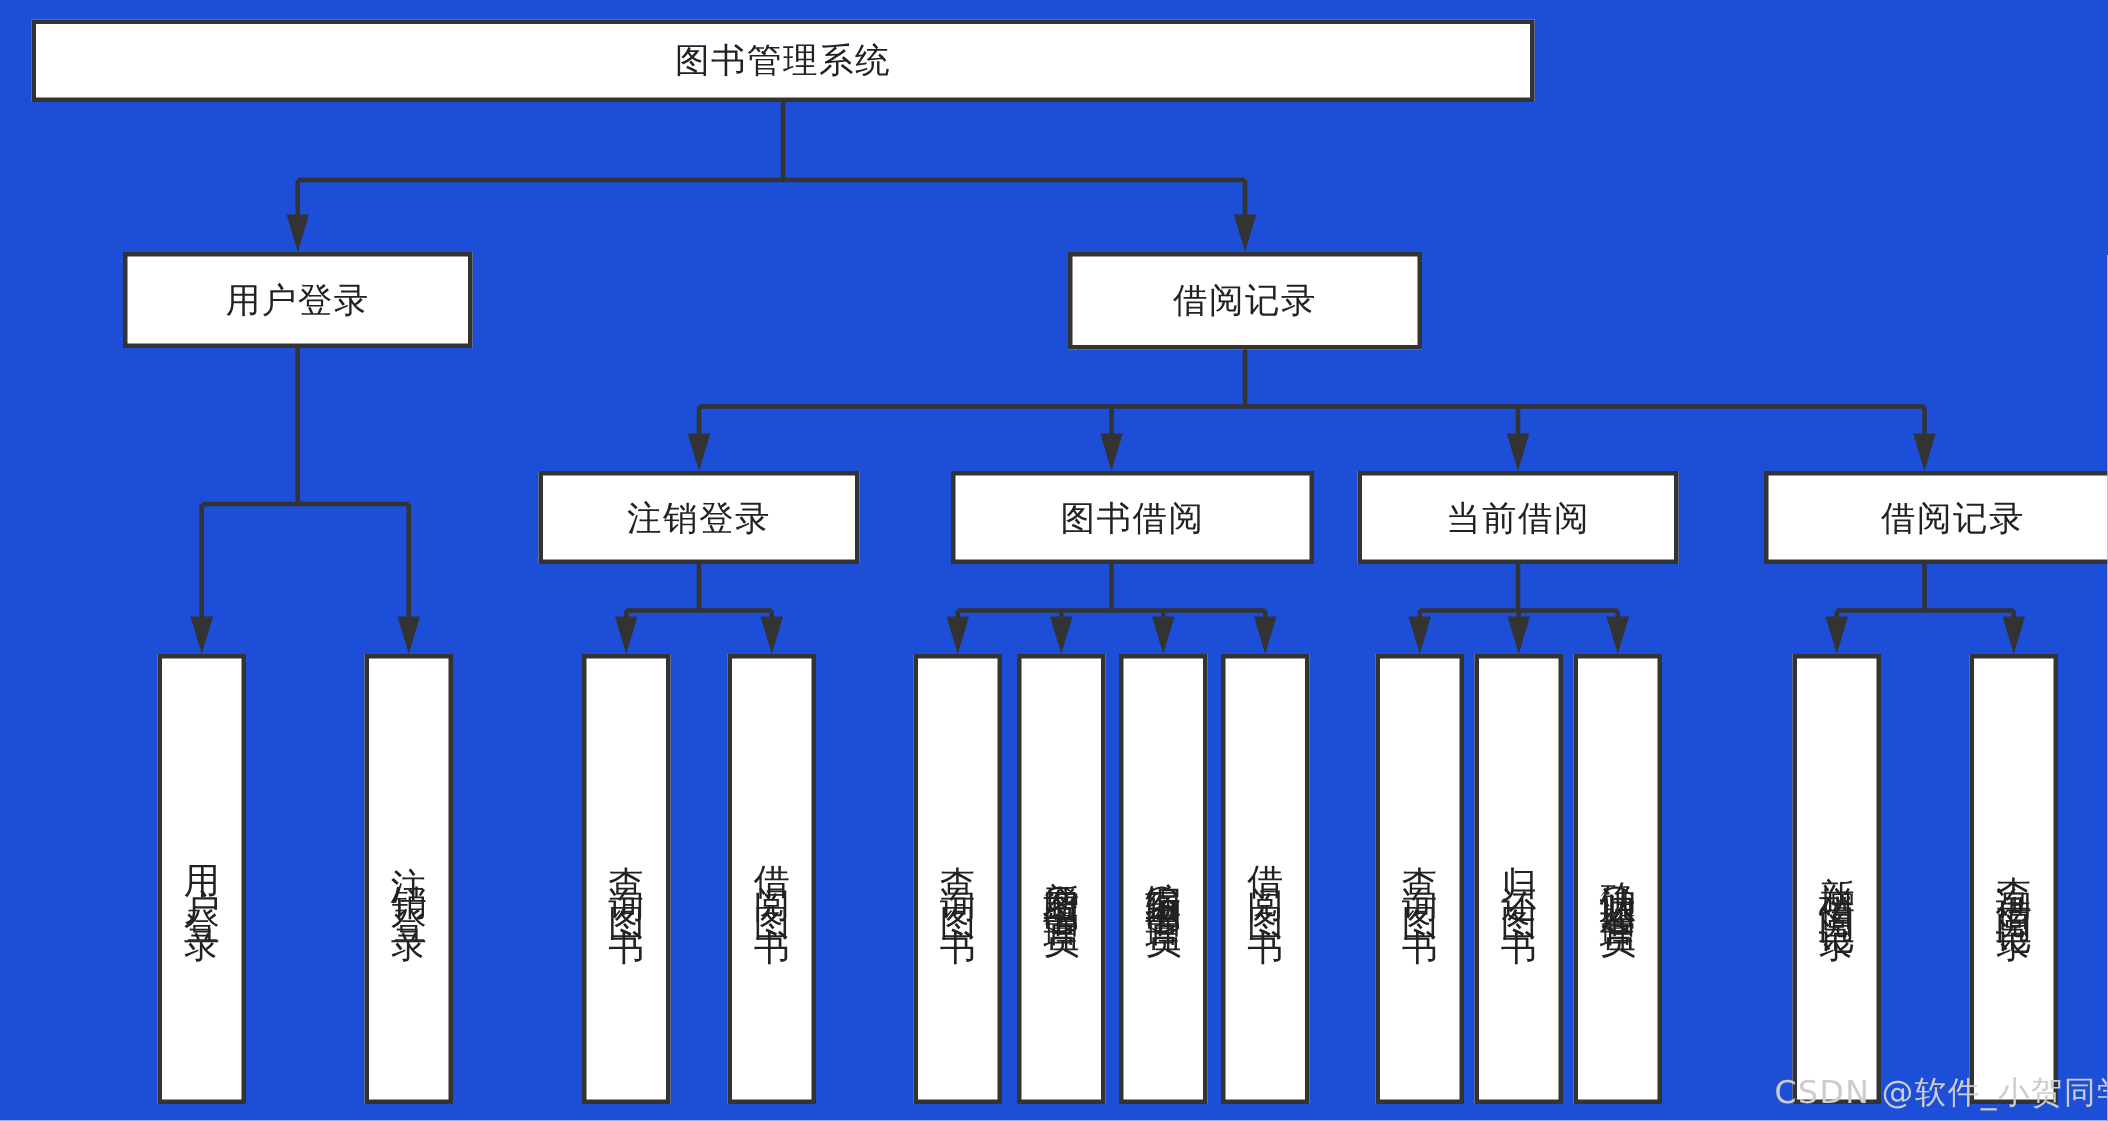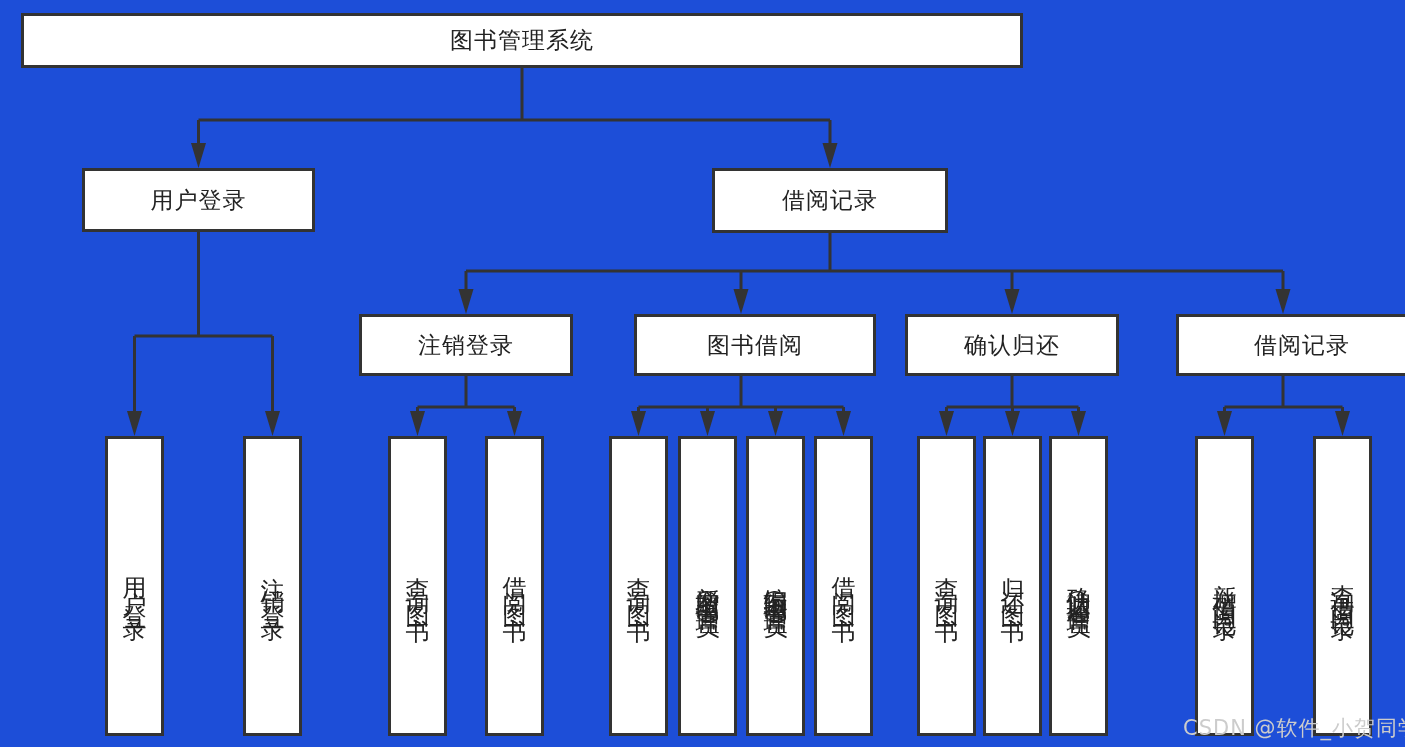--- a/index.html
+++ b/index.html
@@ -46,21 +46,21 @@
     <span class="lbl">借阅记录</span>
   </div>
 
   <div class="node" style="left:359px;top:314px;width:214px;height:62px">
     <span class="lbl">注销登录</span>
   </div>
   <div class="node" style="left:634px;top:314px;width:242px;height:62px">
     <span class="lbl">图书借阅</span>
   </div>
   <div class="node" style="left:905px;top:314px;width:214px;height:62px">
-    <span class="lbl">确认归还</span>
+    <span class="lbl">当前借阅</span>
   </div>
   <div class="node" style="left:1176px;top:314px;width:252px;height:62px">
     <span class="lbl">借阅记录</span>
   </div>
 
   <div class="leaf" style="left:105px">
     <span class="vtxt short">用户登录</span>
   </div>
   <div class="leaf" style="left:243px">
     <span class="vtxt short">注销登录</span>

